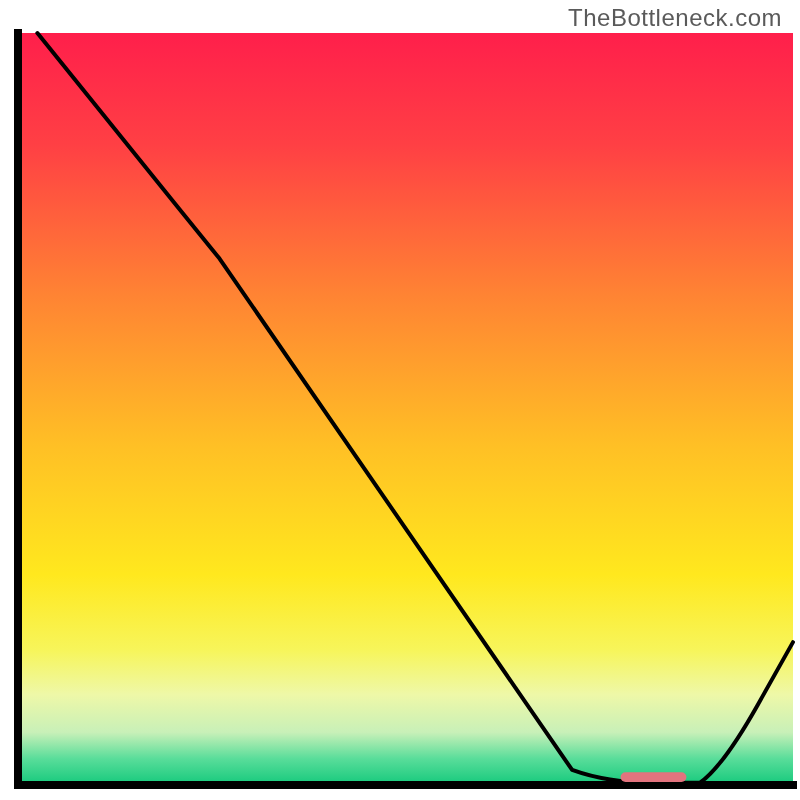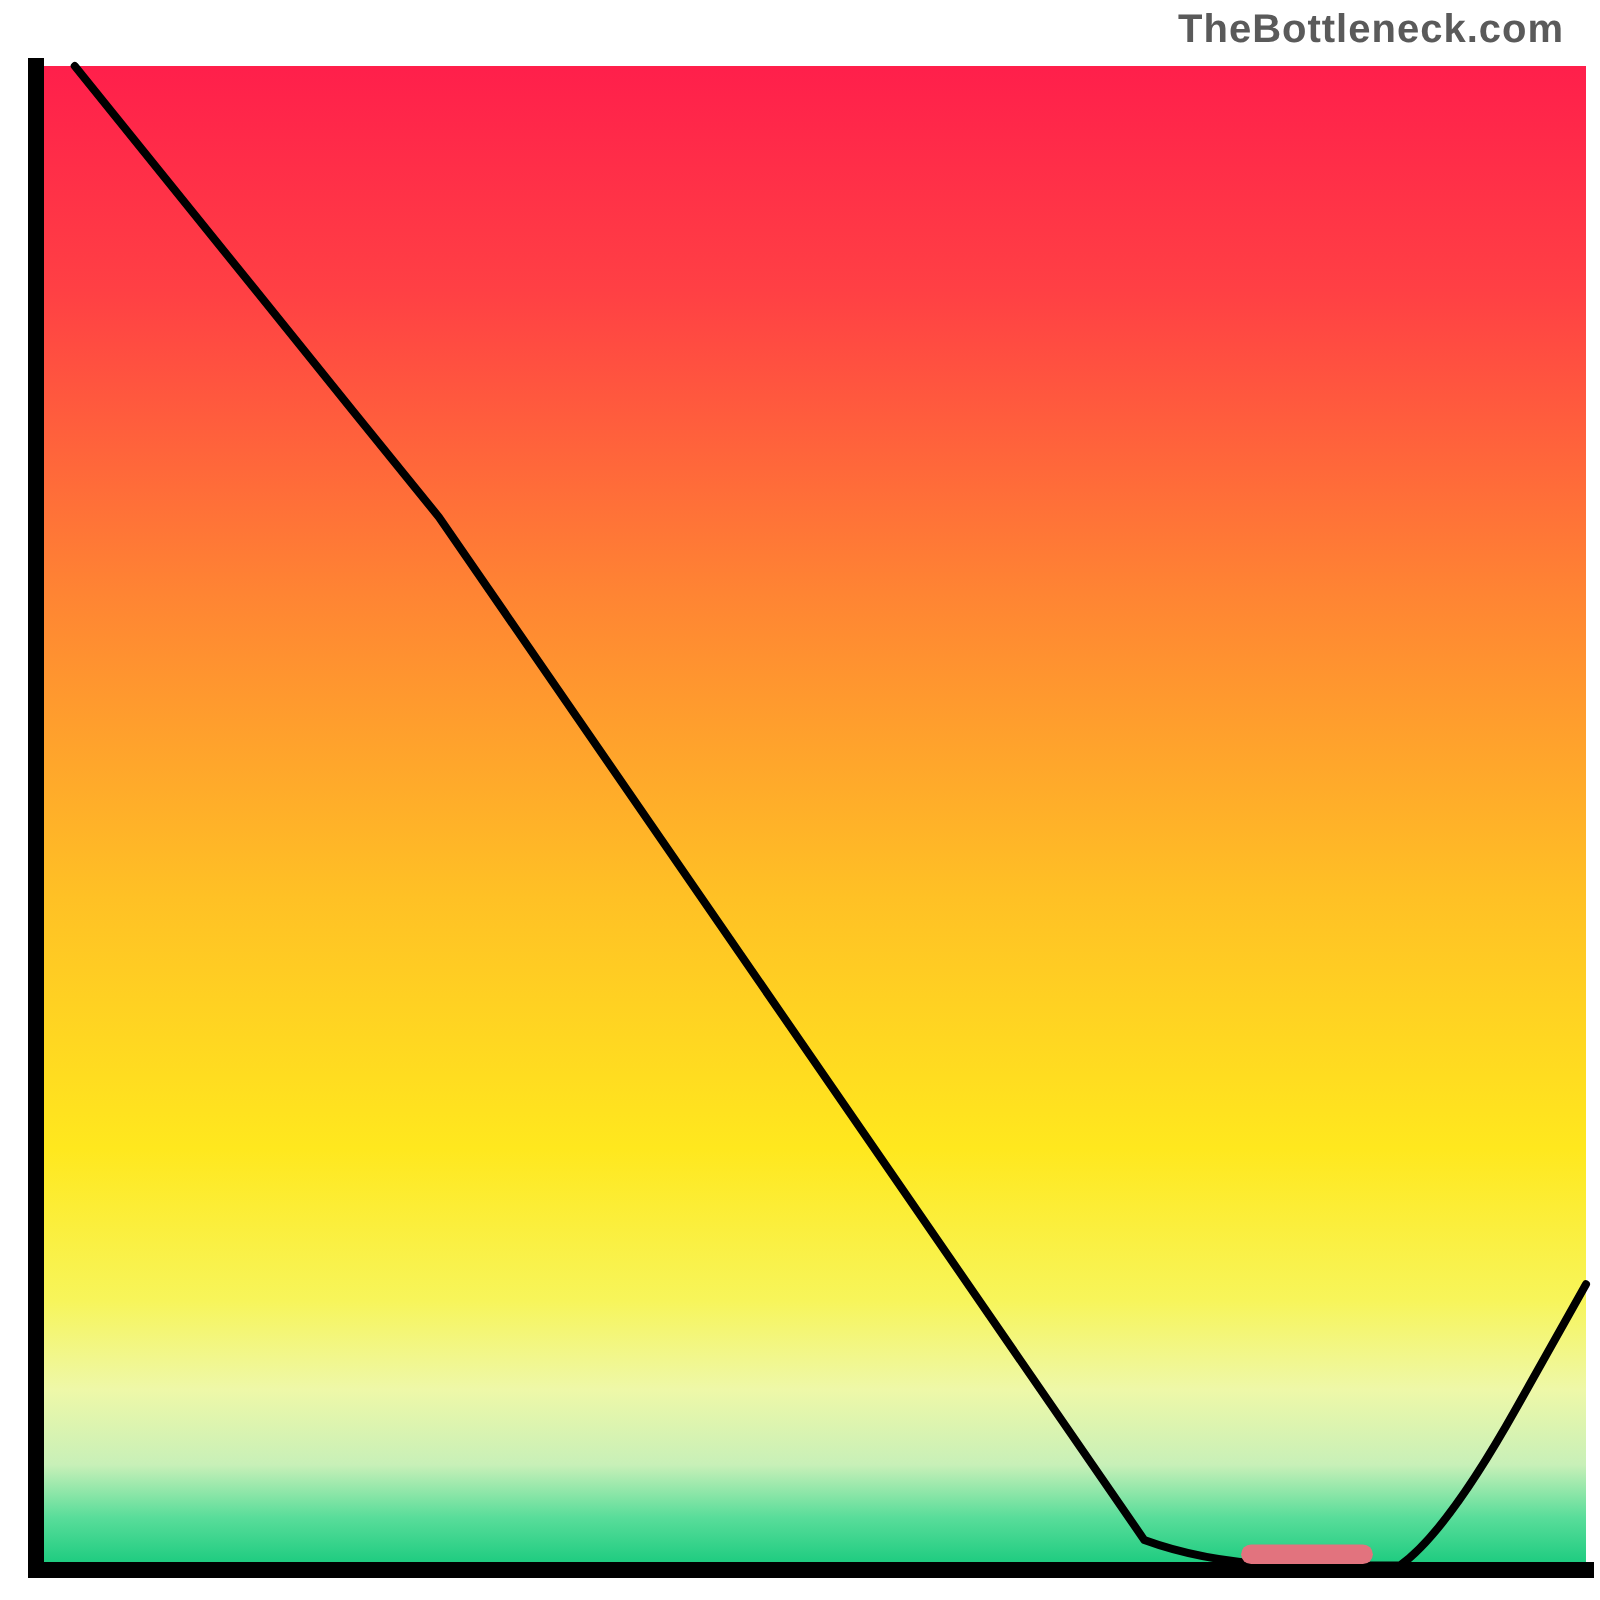--- a/index.html
+++ b/index.html
@@ -12,24 +12,24 @@
   }
   .container {
     position: relative;
     width: 800px;
     height: 800px;
   }
   .watermark {
     position: absolute;
     top: 4px;
     right: 18px;
-    font-size: 20px;
+    font-size: 24px;
     letter-spacing: 0.5px;
     color: #5a5a5a;
-    font-weight: 700;
+    font-weight: 400;
     z-index: 20;
   }
   svg.chart {
     position: absolute;
     left: 0;
     top: 0;
     width: 800px;
     height: 800px;
   }
 </style>

